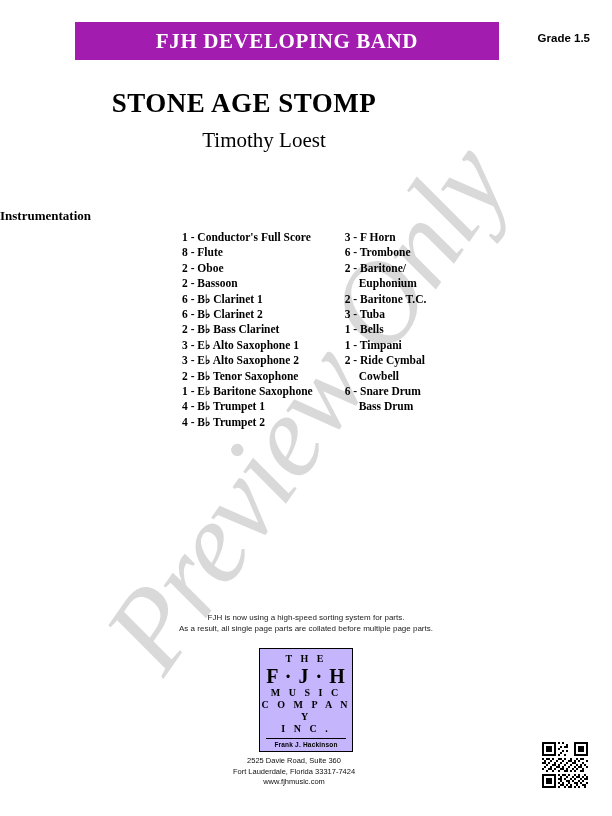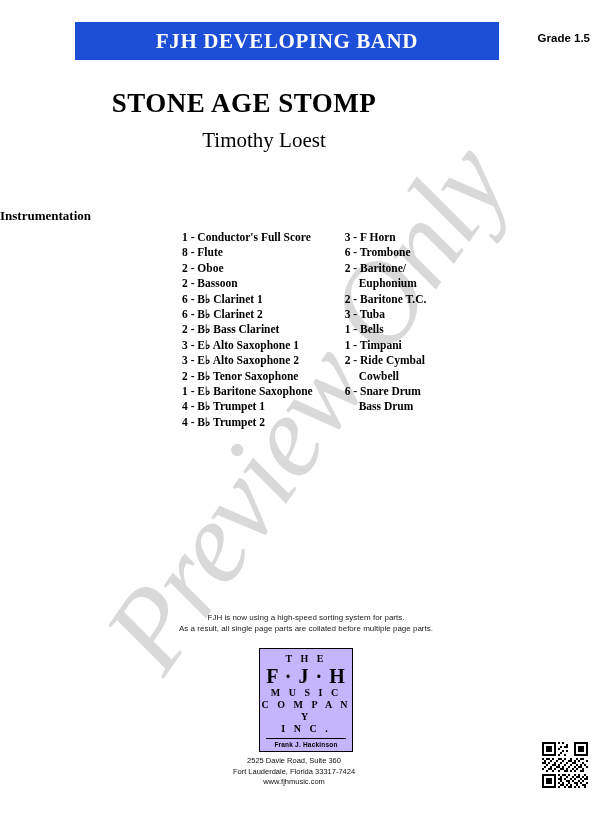--- a/index.html
+++ b/index.html
@@ -40,21 +40,21 @@
     user-select: none;
   }
 
   
   .banner {
     position: absolute;
     left: 75px;
     top: 22px;
     width: 424px;
     height: 38px;
-    background: #1d4ed8;
+    background: #a21caf;
     color: #ffffff;
     display: flex;
     align-items: center;
     justify-content: center;
     z-index: 10;
   }
   .banner-text {
     font-family: "Liberation Serif", serif;
     font-weight: bold;
     font-size: 21px;

